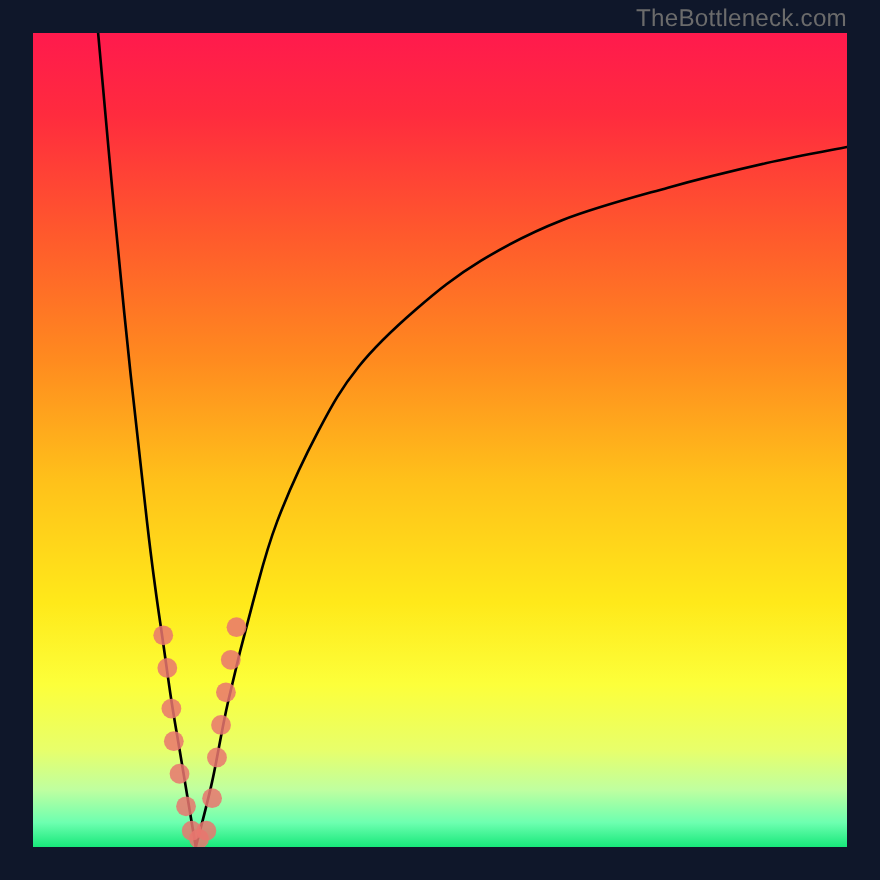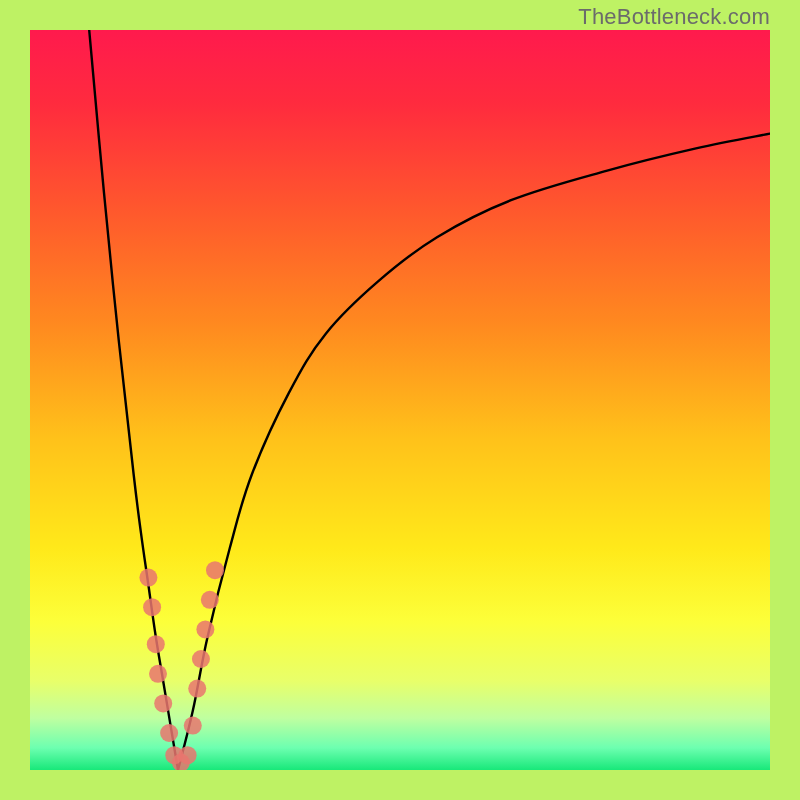--- a/index.html
+++ b/index.html
@@ -8,21 +8,21 @@
     width: 800px;
     height: 800px;
     overflow: hidden;
     background: #000;
     font-family: Arial, Helvetica, sans-serif;
   }
   .frame {
     position: relative;
     width: 800px;
     height: 800px;
-    background: #bef264;
+    background: #0f172a;
   }
   .plot-area {
     position: absolute;
     left: 30px;
     top: 30px;
     width: 740px;
     height: 740px;
     overflow: hidden;
   }
   .gradient {

